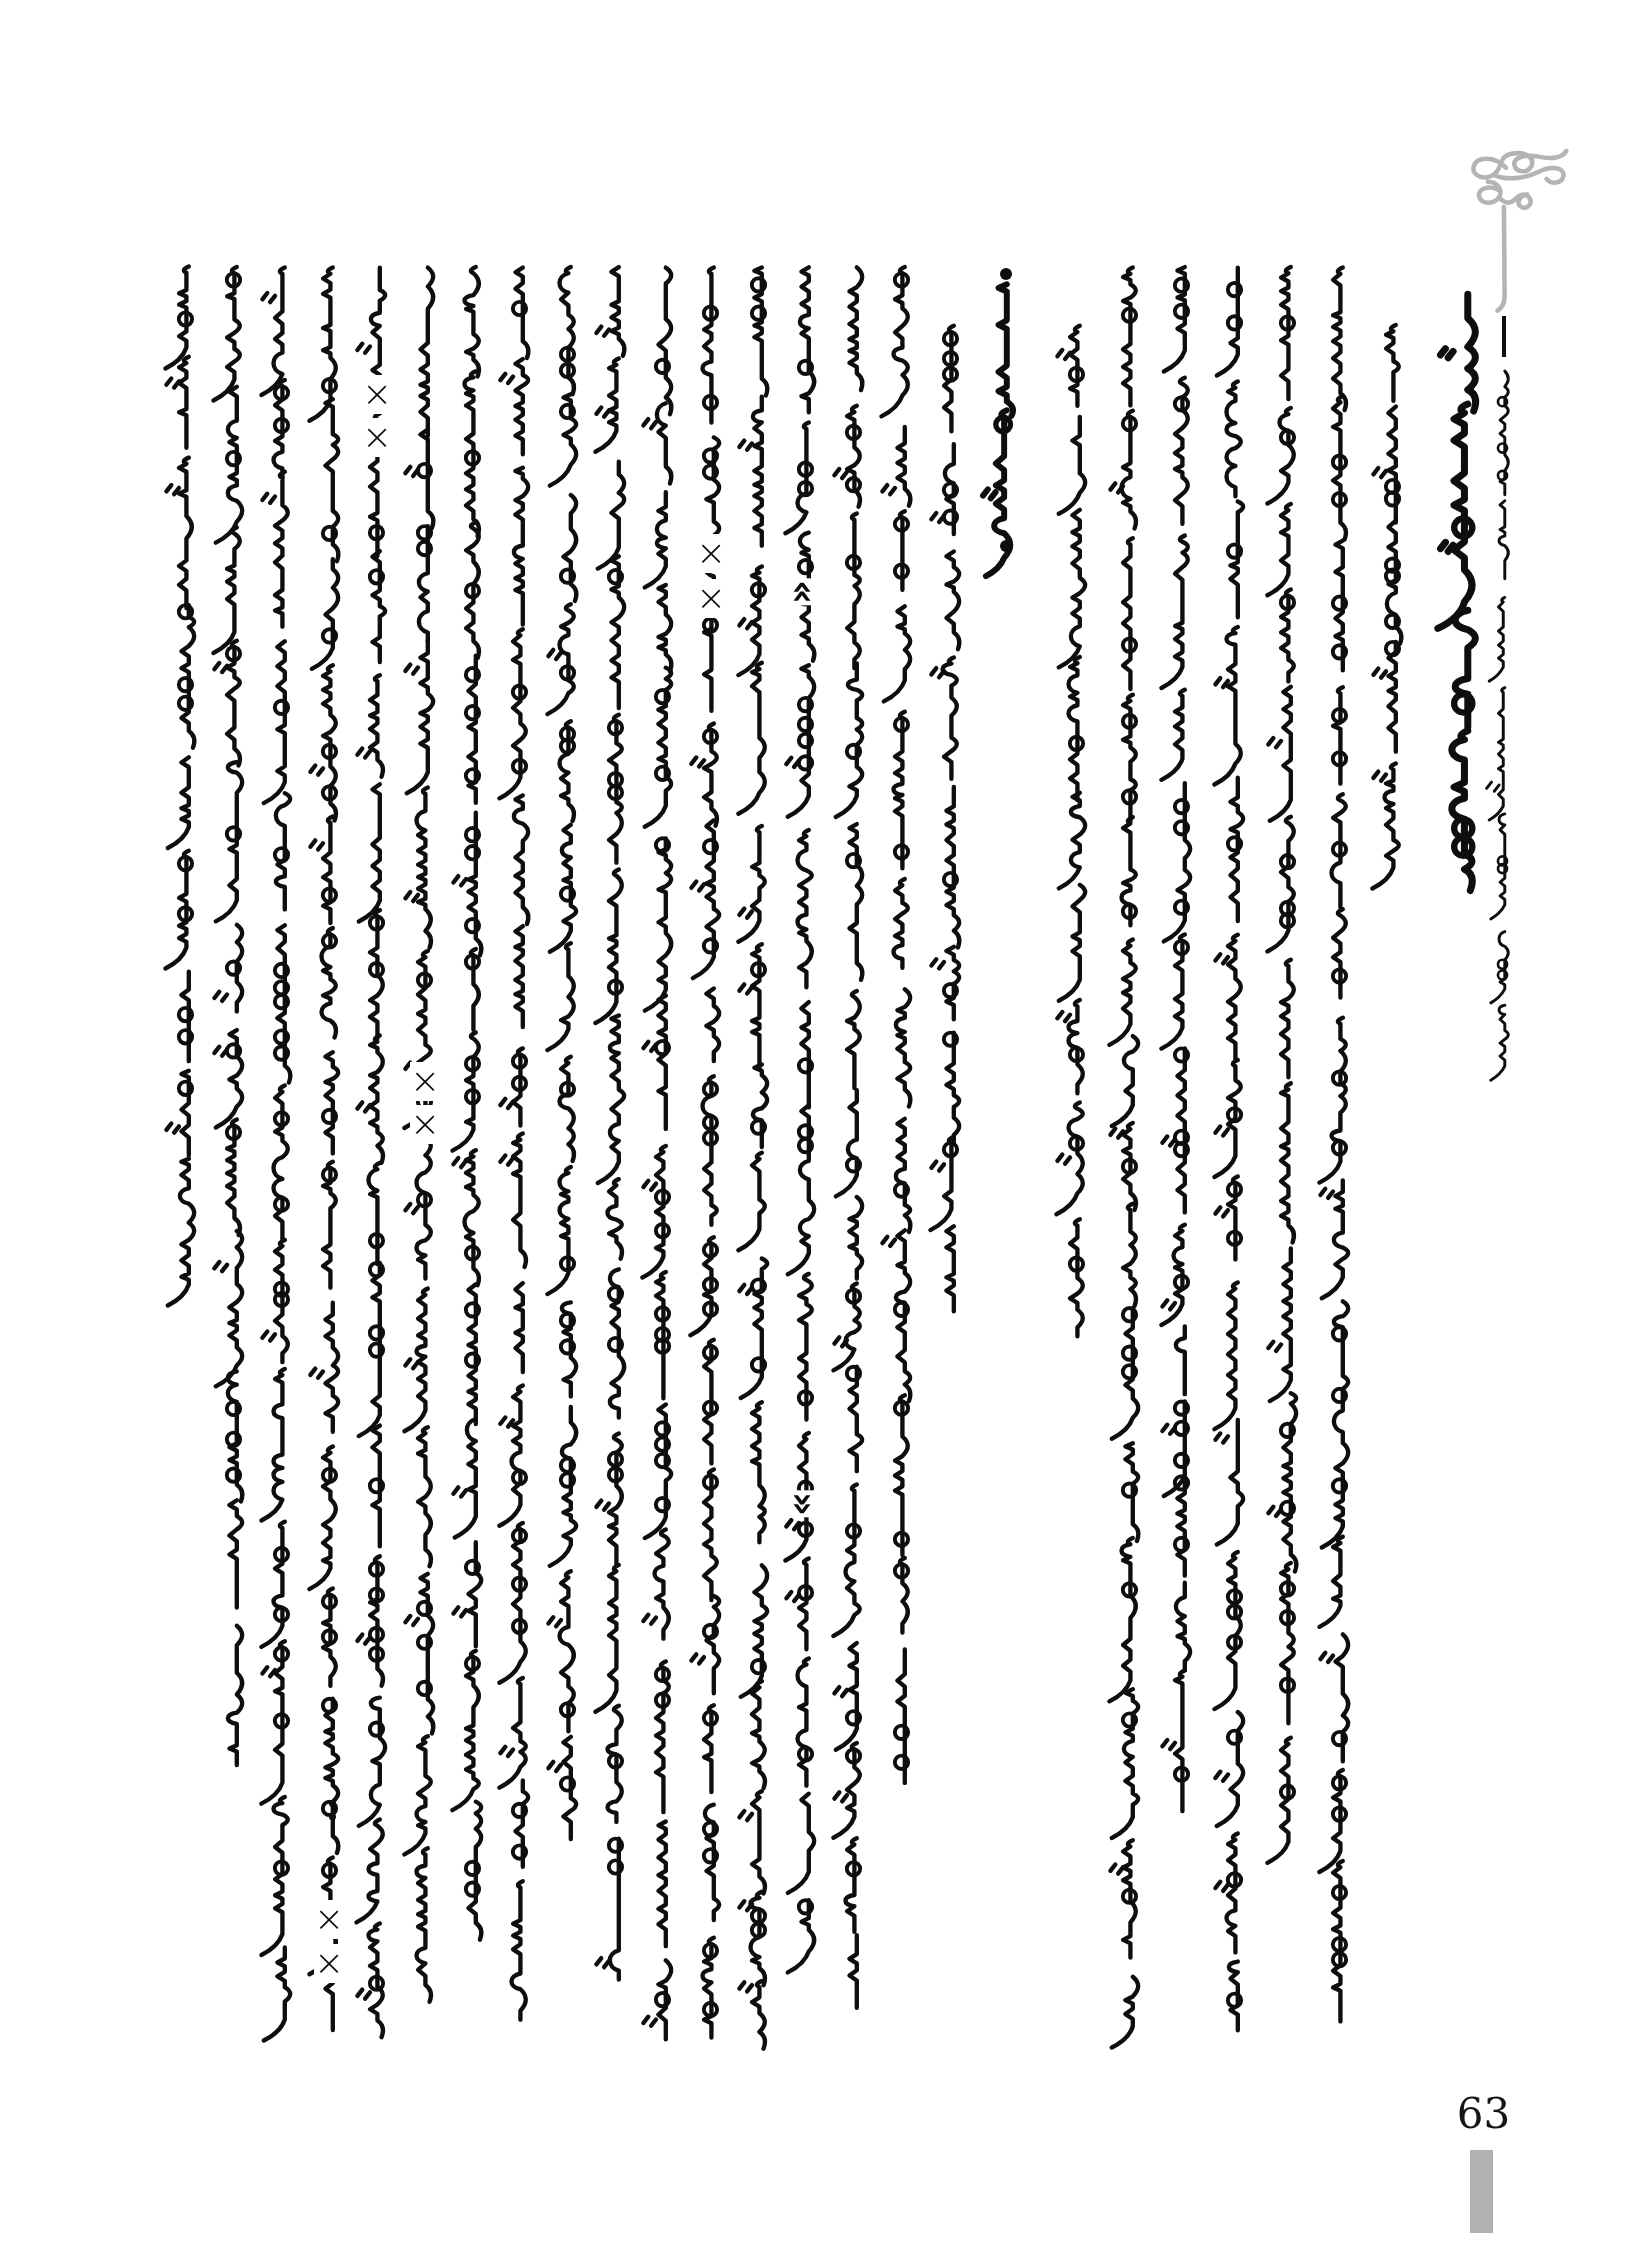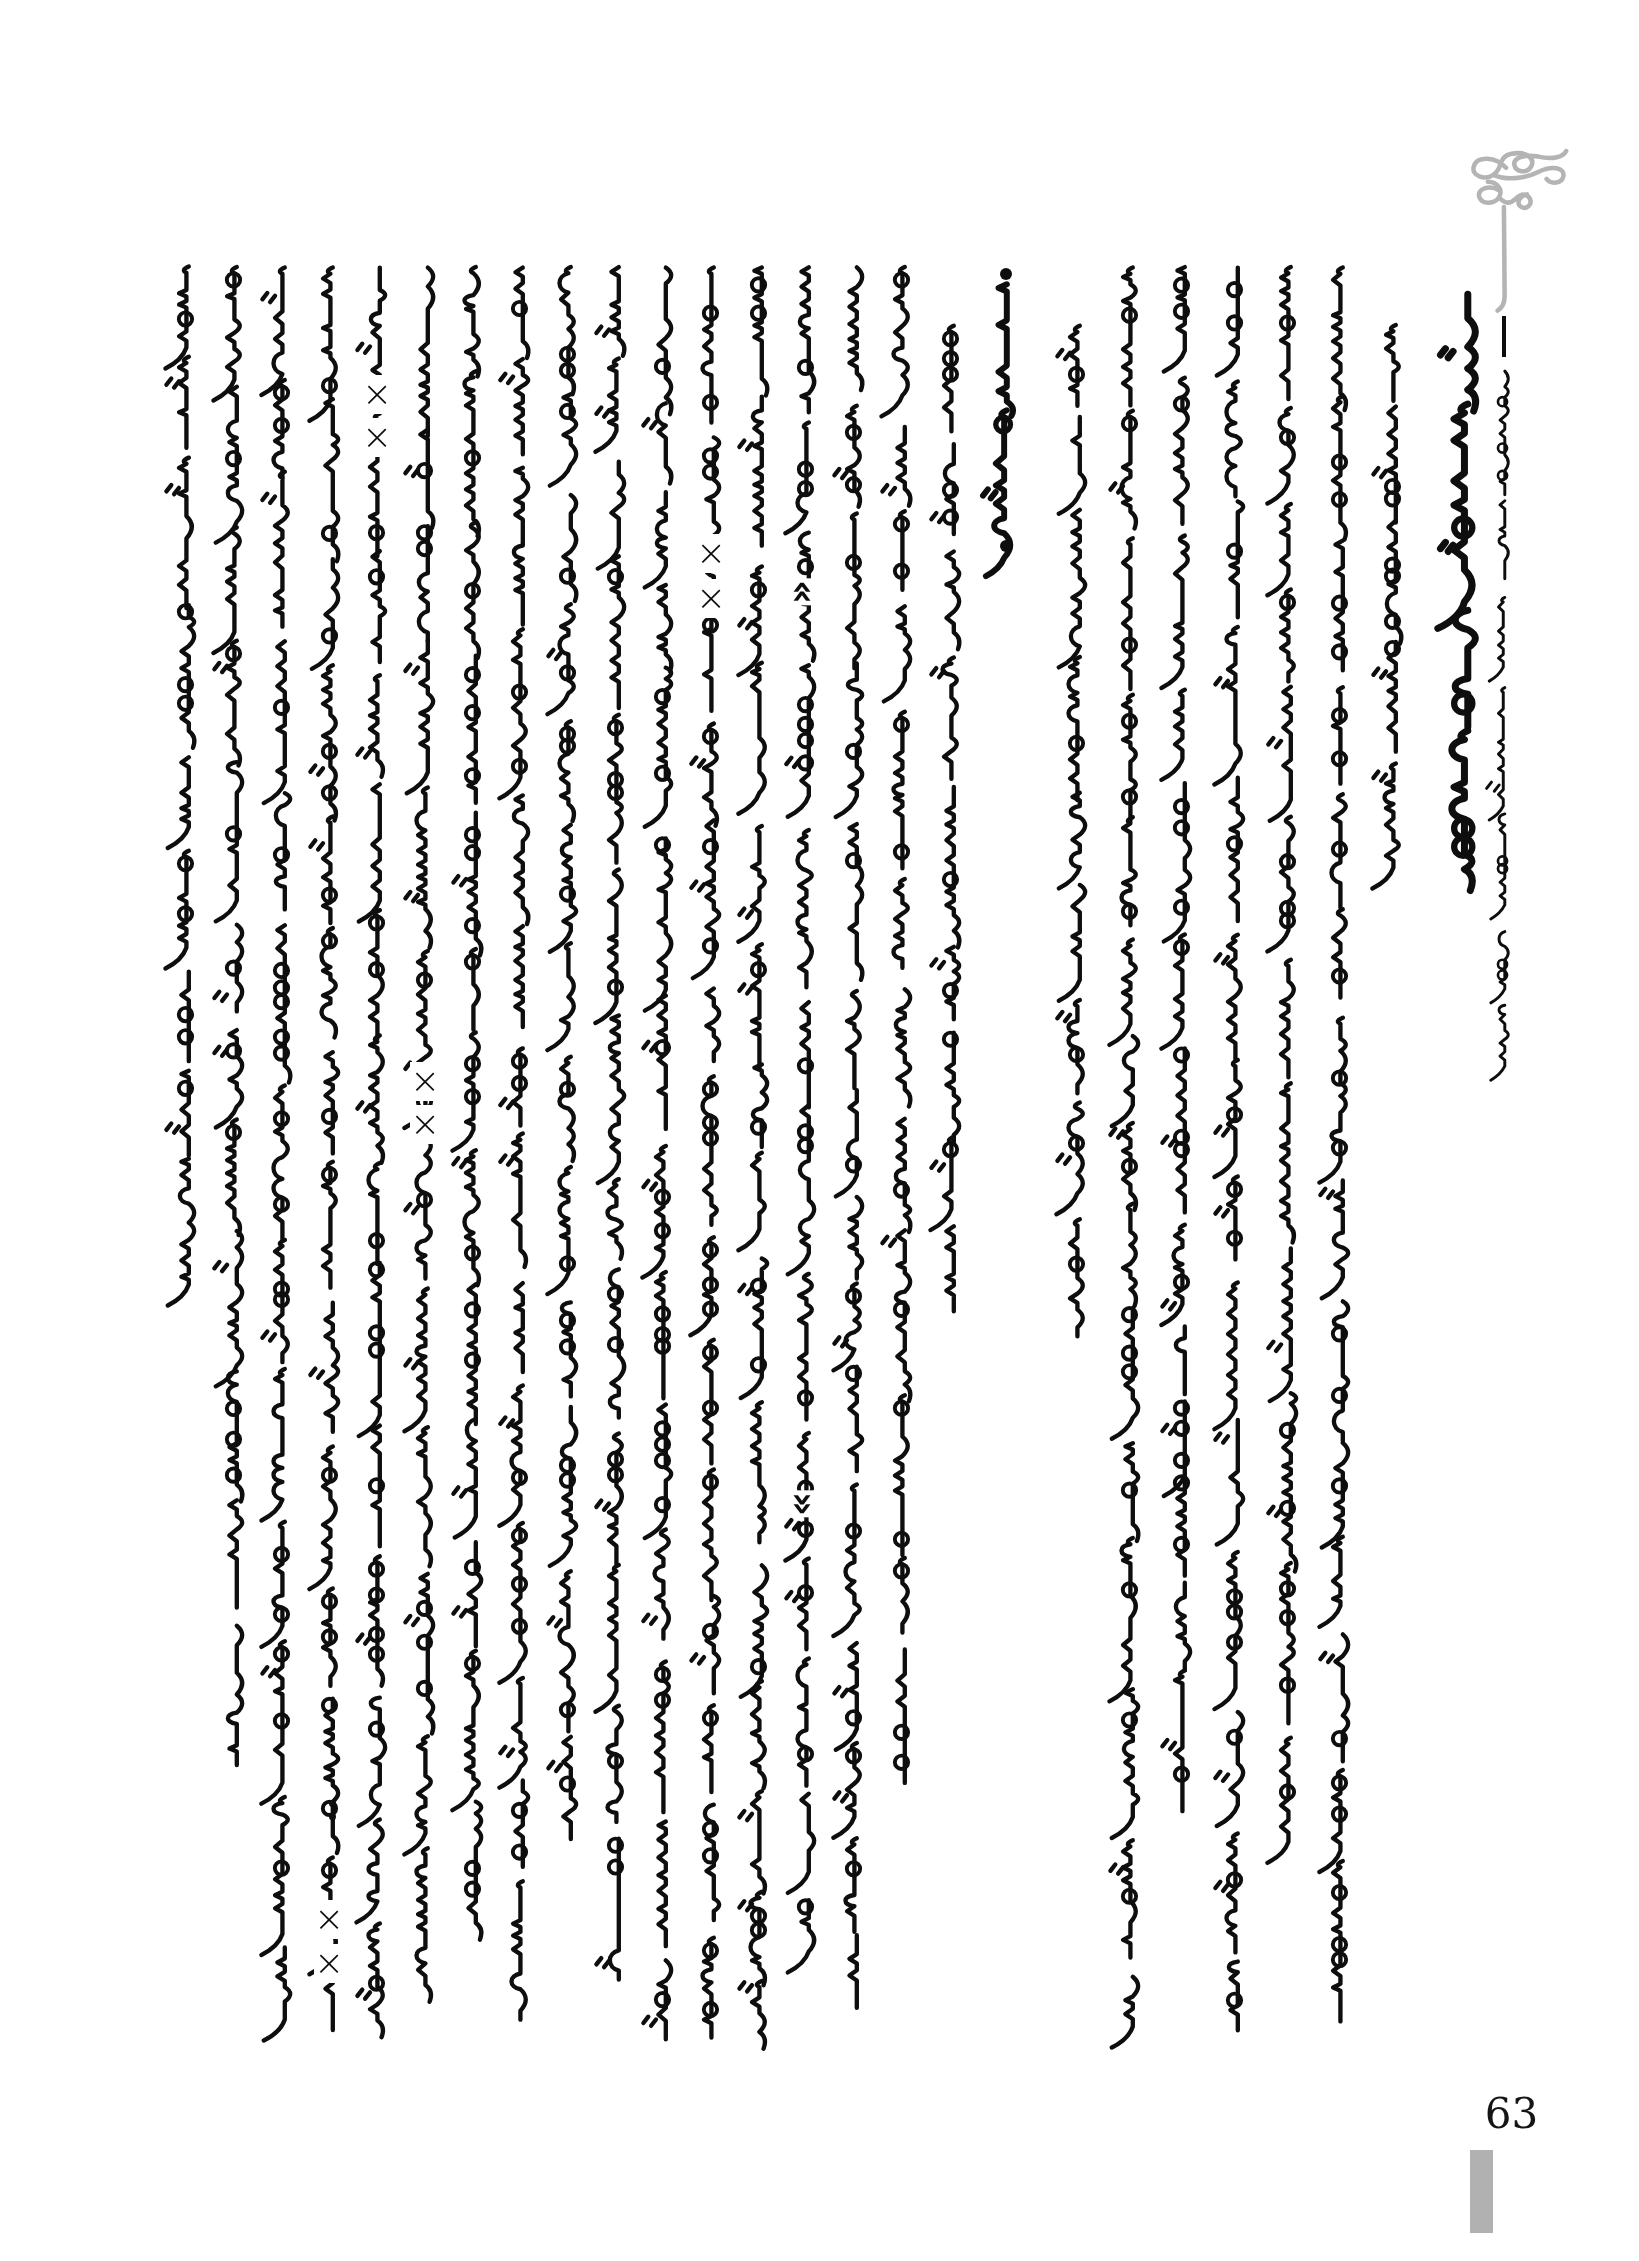--- a/index.html
+++ b/index.html
@@ -43,21 +43,21 @@
   }
   .mark-colon{
     width:7px;height:7px;border-radius:50%;
     background:var(--ink,#0e0e0e);
     box-shadow:0 13.3px 0 var(--ink,#0e0e0e);
   }
   .page-number{
     position:absolute;left:1452px;top:2089px;width:63px;
     text-align:center;
     font-family:"DejaVu Serif", serif;
-    font-size:42px;color:#151515;margin-left:28px;
+    font-size:42px;color:#151515;
   }
   .footer-bar{
     position:absolute;left:1470px;top:2150px;
     width:23px;height:83px;
     background:var(--bar,#b1b1b1);
   }
 </style>
 </head>
 <body>
 

